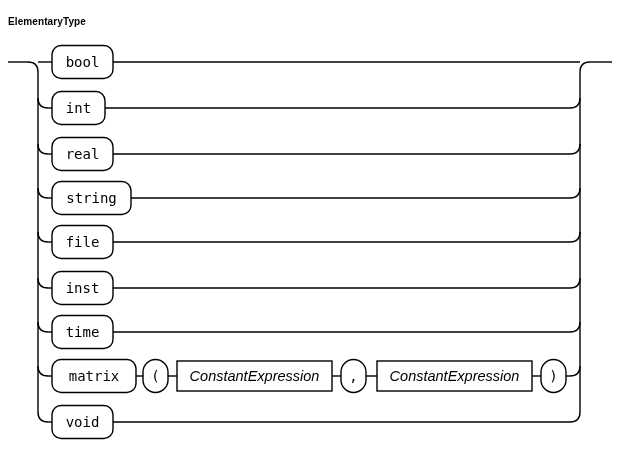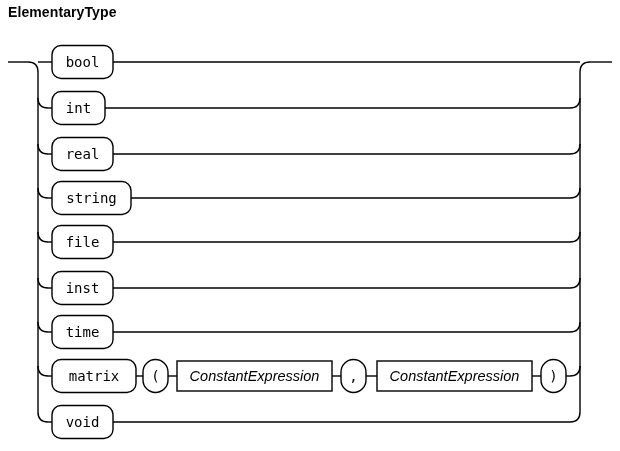--- a/index.html
+++ b/index.html
@@ -15,23 +15,23 @@
     position: relative;
   }
   #diagram-root {
     position: relative;
     width: 620px;
     height: 451px;
   }
   #title-label {
     position: absolute;
     left: 8px;
-    top: 4px;
+    top: 16px;
     font-family: "Liberation Sans", sans-serif;
-    font-size: 14px;
+    font-size: 10px;
     font-weight: bold;
     color: #000000;
     letter-spacing: 0.1px;
     white-space: nowrap;
   }
   svg#railroad {
     position: absolute;
     left: 0;
     top: 0;
     display: block;

